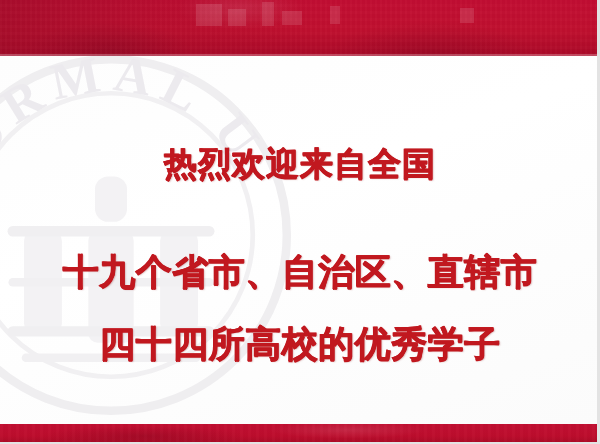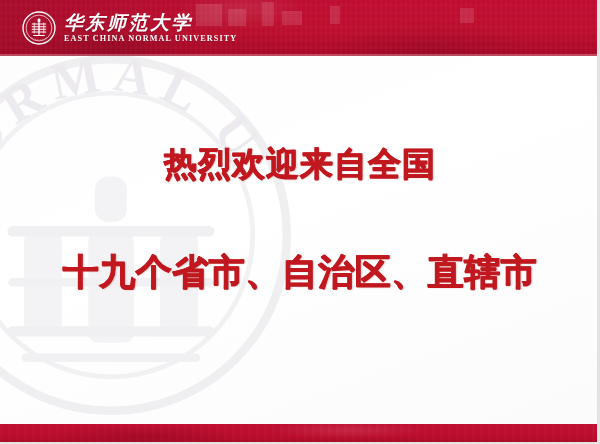--- a/index.html
+++ b/index.html
@@ -198,43 +198,20 @@
 
     <div class="header-bldg" style="left:196px;top:4px;width:26px;height:22px;"></div>
     <div class="header-bldg" style="left:228px;top:9px;width:18px;height:17px;"></div>
     <div class="header-bldg" style="left:262px;top:2px;width:12px;height:24px;"></div>
     <div class="header-bldg" style="left:282px;top:11px;width:20px;height:14px;"></div>
     <div class="header-bldg" style="left:330px;top:6px;width:10px;height:18px;"></div>
     <div class="header-bldg" style="left:460px;top:8px;width:14px;height:15px;"></div>
 
     <div class="header-bottom-line"></div>
 
-    <div class="logo-lockup">
-
-      <div class="seal-mark">
-        <svg viewBox="0 0 100 100" width="34" height="34" aria-hidden="true">
-          <circle cx="50" cy="50" r="47" fill="none" stroke="#ffffff" stroke-width="4"></circle>
-          <circle cx="50" cy="50" r="38" fill="none" stroke="#ffffff" stroke-width="2"></circle>
-
-          <rect x="46" y="22" width="8" height="12" rx="3" fill="#ffffff"></rect>
-          <path d="M30 38 H70 M30 46 H70 M30 54 H70 M30 62 H70" stroke="#ffffff" stroke-width="3" stroke-linecap="round"></path>
-          <path d="M50 34 V70" stroke="#ffffff" stroke-width="4"></path>
-          <path d="M36 34 V66 M64 34 V66" stroke="#ffffff" stroke-width="2.2"></path>
-          <path d="M34 72 H66" stroke="#ffffff" stroke-width="3" stroke-linecap="round"></path>
-
-          <path d="M26 78 Q50 92 74 78" fill="none" stroke="#ffffff" stroke-width="1.6" stroke-dasharray="2.2 2.6"></path>
-        </svg>
-      </div>
-
-      <div class="logo-text-block">
-        <div class="logo-cn">华东师范大学</div>
-        <div class="logo-en">EAST CHINA NORMAL UNIVERSITY</div>
-      </div>
-
-    </div>
   </div>
 
   <div class="slide-body">
 
     <div class="watermark">
       <svg viewBox="0 0 400 400" width="378" height="378" aria-hidden="true">
         <defs>
           <path id="arcpath" d="M 48 200 A 152 152 0 0 1 352 200"></path>
         </defs>
 
@@ -252,20 +229,21 @@
         <path d="M96 196 H304" stroke="#f0eff1" stroke-width="11" stroke-linecap="round"></path>
         <path d="M96 250 H304" stroke="#f1f0f2" stroke-width="9" stroke-linecap="round"></path>
         <path d="M96 302 H304" stroke="#f0eff1" stroke-width="11" stroke-linecap="round"></path>
         <path d="M110 330 H290" stroke="#f1f0f2" stroke-width="9" stroke-linecap="round"></path>
       </svg>
     </div>
 
     <div class="headline">
       <div class="headline-line line-1">热烈欢迎来自全国</div>
       <div class="headline-line line-2">十九个省市、自治区、直辖市</div>
+      <div class="headline-line line-3">四十四所高校的优秀学子</div>
     </div>
 
   </div>
 
   <div class="footer-band">
     <div class="footer-texture"></div>
   </div>
 
 </div>
 

